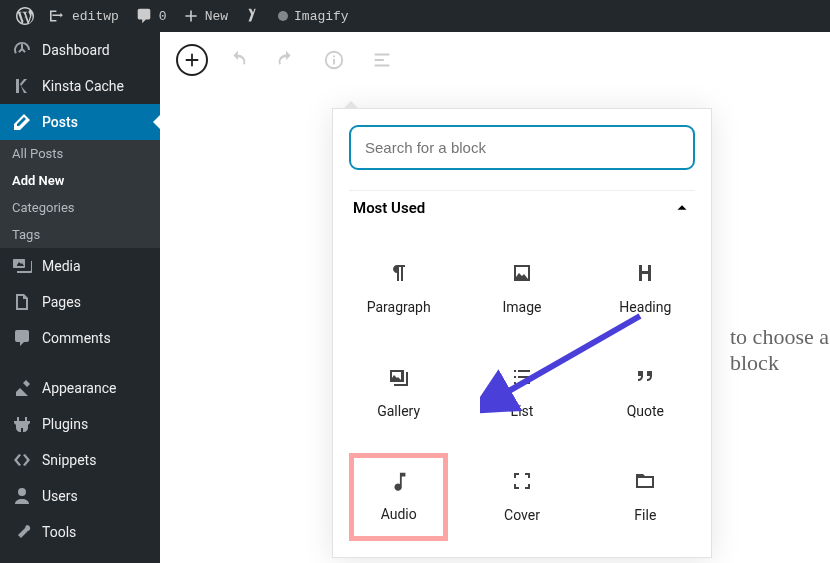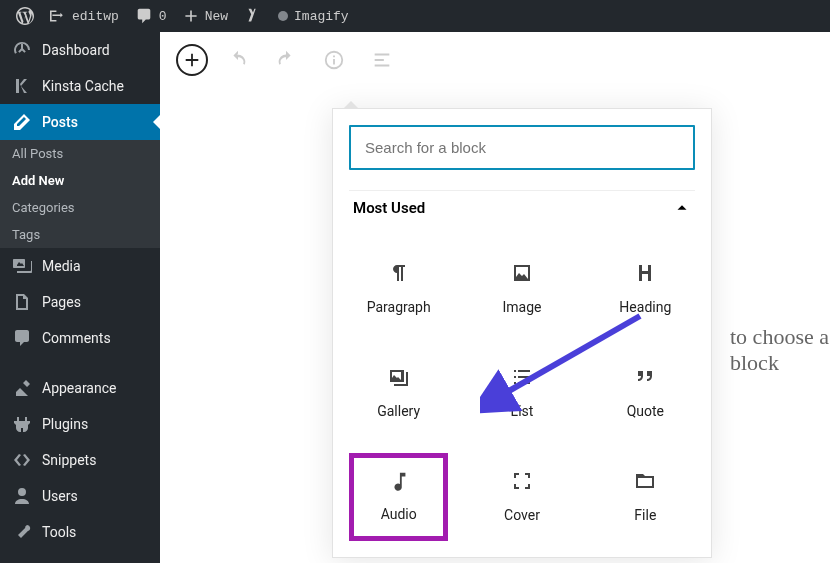--- a/index.html
+++ b/index.html
@@ -25,26 +25,26 @@
 
 .editor-toolbar { height: 56px; display: flex; align-items: center; padding: 0 16px; gap: 12px; }
 .tool-btn { width: 36px; height: 36px; display: flex; align-items: center; justify-content: center; cursor: pointer; border-radius: 4px; }
 .tool-btn.circ { border: 2px solid #222; border-radius: 50%; width: 32px; height: 32px; }
 .tool-btn svg { fill: #555; }
 .tool-btn.disabled svg { fill: #ccc; }
 .tool-btn.circ svg { fill: #222; }
 
 .popover { position: absolute; top: 76px; left: 172px; width: 380px; background: #fff; border: 1px solid #e2e2e2; box-shadow: 0 3px 30px rgba(0,0,0,.1); padding: 16px; z-index: 10; }
 .popover::before { content: ""; position: absolute; top: -8px; left: 10px; border: 8px solid transparent; border-bottom-color: #e2e2e2; border-top: none; }
-.search-input { width: 100%; border: 2px solid #0a8db7; padding: 12px 14px; font-size: 15px; border-radius: 1px; outline: none; }
+.search-input { width: 100%; border: 2px solid #0a8db7; padding: 12px 14px; font-size: 15px; border-radius: 9px; outline: none; }
 .section-head { display: flex; justify-content: space-between; align-items: center; margin: 20px 0 20px; font-weight: 600; font-size: 15px; padding: 8px 4px; border-top: 1px solid #eee; }
 .block-grid { display: grid; grid-template-columns: repeat(3, 1fr); gap: 16px 24px; }
 .block-tile { display: flex; flex-direction: column; align-items: center; justify-content: center; gap: 14px; padding: 12px 4px 14px; cursor: pointer; font-size: 14px; color: #222; height: 88px; }
 .block-tile svg { fill: #444; }
-.highlight { border: 5px solid #a21caf; text-align: center; }
+.highlight { border: 5px solid #fca5a5; text-align: center; }
 
 .hint { position: absolute; top: 292px; left: 570px; font-family: Georgia, serif; font-size: 22px; color: #666; }
 
 .arrow { position: absolute; top: 274px; left: 320px; z-index: 20; pointer-events: none; }
 </style>
 </head>
 <body>
 
 <div class="topbar">
   <div class="topbar-item">

